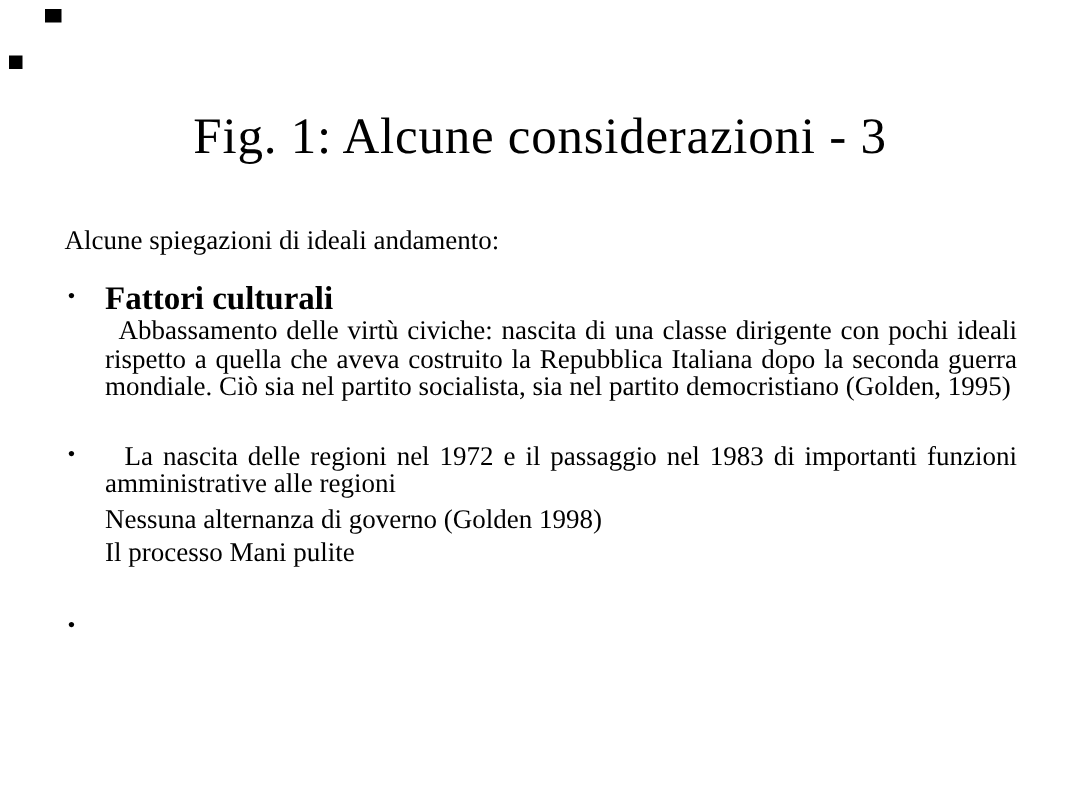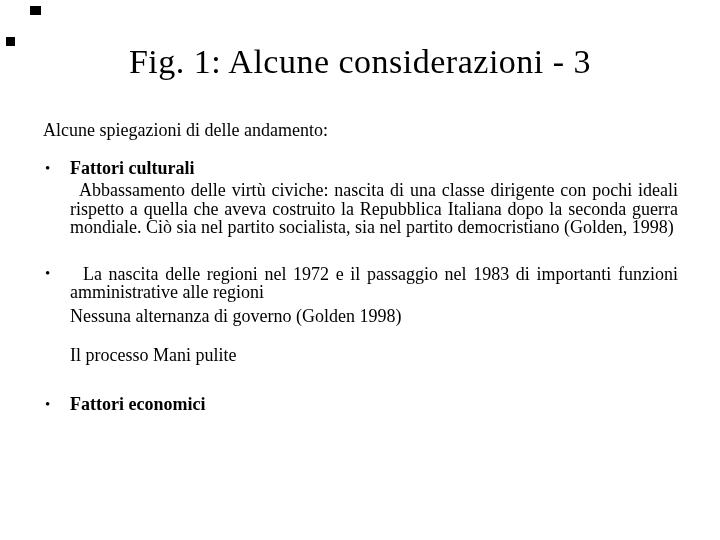--- a/index.html
+++ b/index.html
@@ -21,21 +21,21 @@
     background: #ffffff;
   }
   .marker {
     position: absolute;
     background: #000000;
   }
   .marker-a { left: 30px; top: 6px;  width: 11px; height: 9px; }
   .marker-b { left: 6px;  top: 37px; width: 9px;  height: 9px; }
   .title {
     margin: 0;
-    padding-top: 42px;
+    padding-top: 72px;
     text-align: center;
     font-size: 34px;
     font-weight: normal;
     line-height: 40px;
     letter-spacing: 0.5px;
   }
   .content {
     padding: 0 42px 0 43px;
   }
   .intro {
@@ -55,68 +55,67 @@
     margin-left: 2px;
     font-size: 15px;
     line-height: 21px;
   }
   .bullet-body {
     flex: 1 1 auto;
     min-width: 0;
   }
   .heading {
     margin: 0;
-    font-size: 18px;
+    font-size: 22px;
     font-weight: bold;
     line-height: 21px;
   }
   .para {
     margin: 0;
     font-size: 18px;
     line-height: 18.5px;
   }
   .justify { text-align: justify; }
   .first-para { margin-top: 2px; }
   .indent-sm { text-indent: 9px; }
   .indent-md { text-indent: 13px; }
   .line-gap { margin-top: 4px; line-height: 21px; }
-  .line-gap2 { margin-top: 18px; line-height: 21px; }
+  .line-gap2 { margin-top: 1px; line-height: 21px; }
 </style>
 </head>
 <body>
 
 <div class="slide">
 
   <div class="marker marker-a"></div>
   <div class="marker marker-b"></div>
 
   <h1 class="title">Fig. 1: Alcune considerazioni - 3</h1>
 
   <div class="content">
 
-    <p class="intro">Alcune spiegazioni di delle andamento:</p>
+    <p class="intro">Alcune spiegazioni di ideali andamento:</p>
 
     <div class="bullet-item b1">
       <span class="glyph">•</span>
       <div class="bullet-body">
         <p class="heading">Fattori culturali</p>
-        <p class="para justify first-para indent-sm">Abbassamento delle virtù civiche: nascita di una classe dirigente con pochi ideali rispetto a quella che aveva costruito la Repubblica Italiana dopo la seconda guerra mondiale. Ciò sia nel partito socialista, sia nel partito democristiano (Golden, 1998)</p>
+        <p class="para justify first-para indent-sm">Abbassamento delle virtù civiche: nascita di una classe dirigente con pochi ideali rispetto a quella che aveva costruito la Repubblica Italiana dopo la seconda guerra mondiale. Ciò sia nel partito socialista, sia nel partito democristiano (Golden, 1995)</p>
       </div>
     </div>
 
     <div class="bullet-item b2">
       <span class="glyph">•</span>
       <div class="bullet-body">
         <p class="para justify first-para indent-md">La nascita delle regioni nel 1972 e il passaggio nel 1983 di importanti funzioni amministrative alle regioni</p>
         <p class="para line-gap">Nessuna alternanza di governo (Golden 1998)</p>
         <p class="para line-gap2">Il processo Mani pulite</p>
       </div>
     </div>
 
     <div class="bullet-item b3">
       <span class="glyph">•</span>
       <div class="bullet-body">
-        <p class="heading">Fattori economici</p>
       </div>
     </div>
 
   </div>
 </div>
 
 </body></html>

